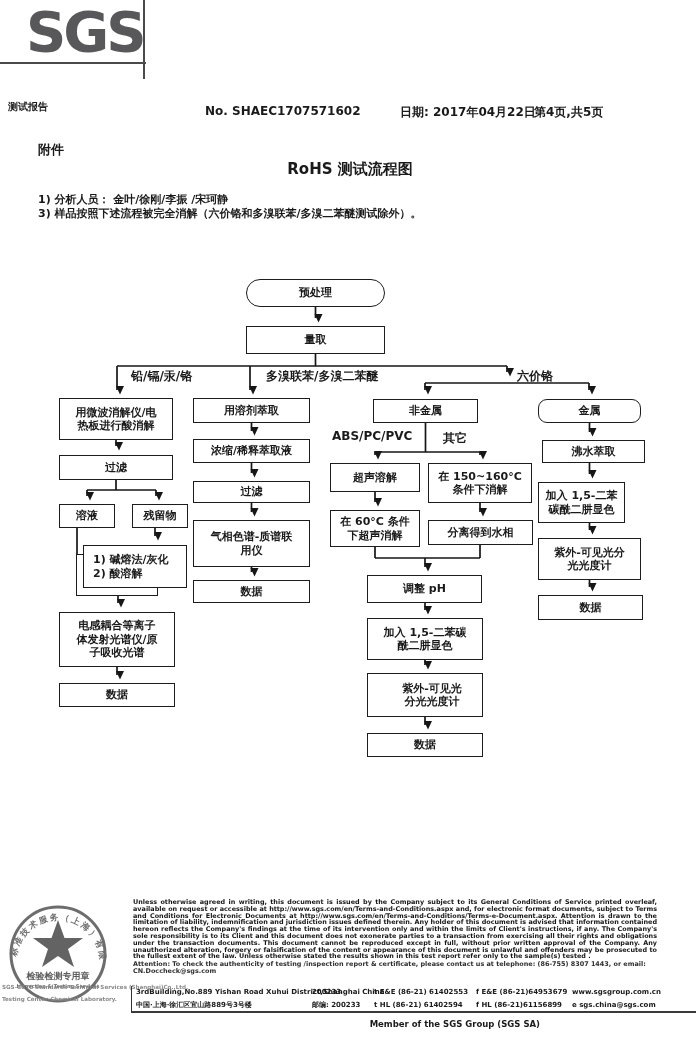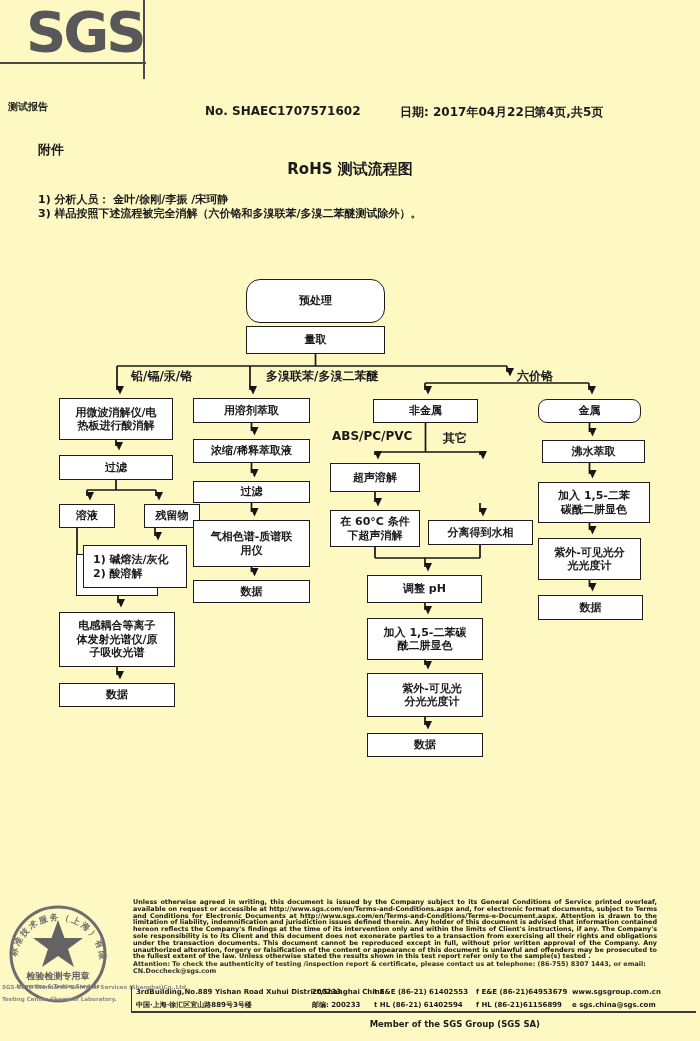--- a/index.html
+++ b/index.html
@@ -1,16 +1,16 @@
 <!DOCTYPE html>
 <html><head>
 <meta charset="utf-8">
 <style>
   html,body{margin:0;padding:0;background:#e8e8e8;}
-  .page{position:relative;width:700px;height:1041px;background:#fef9c3;overflow:hidden;
+  .page{position:relative;width:700px;height:1041px;background:#ffffff;overflow:hidden;
         font-family:"DejaVu Sans","Liberation Sans",sans-serif;color:#1a1a1a;}
   
   .logo{position:absolute;left:26px;top:2px;font-size:56px;font-weight:bold;
         letter-spacing:-3px;color:#58585a;line-height:60px;}
   .crop-h{position:absolute;left:0;top:62px;width:146px;height:2px;background:#4a4a4a;}
   .crop-v{position:absolute;left:143px;top:0;width:2px;height:79px;background:#4a4a4a;}
   .report-title{position:absolute;left:8px;top:100px;font-size:10px;font-weight:bold;}
   .report-no{position:absolute;left:205px;top:104px;font-size:12px;font-weight:bold;}
   .report-date{position:absolute;left:400px;top:104px;font-size:12px;font-weight:bold;}
   .report-page{position:absolute;left:534px;top:104px;font-size:12px;font-weight:bold;}
@@ -112,38 +112,38 @@
       <path d="M589.5,580 V587" marker-end="url(#arr)"></path>
     </g>
   </svg>
 
   <div class="flow-label" style="left:131px;top:368px;">铅/镉/汞/铬</div>
   <div class="flow-label" style="left:266px;top:368px;">多溴联苯/多溴二苯醚</div>
   <div class="flow-label" style="left:517px;top:368px;">六价铬</div>
   <div class="flow-label" style="left:332px;top:429px;">ABS/PC/PVC</div>
   <div class="flow-label" style="left:443px;top:430px;">其它</div>
 
-  <div class="node" style="left:246px;top:279px;width:139px;height:44px;border-radius:14px;">
+  <div class="node" style="left:246px;top:279px;width:139px;height:28px;border-radius:14px;">
       <span>预处理</span>
     </div>
   <div class="node" style="left:246px;top:326px;width:139px;height:28px;">
       <span>量取</span>
     </div>
 
   <div class="node" style="left:59px;top:398px;width:114px;height:42px;">
       <span>用微波消解仪/电
 热板进行酸消解</span>
     </div>
   <div class="node" style="left:59px;top:455px;width:114px;height:25px;">
       <span>过滤</span>
     </div>
   <div class="node" style="left:59px;top:504px;width:56px;height:24px;">
       <span>溶液</span>
     </div>
-  <div class="node" style="left:144px;top:504px;width:56px;height:24px;align-items:center;">
+  <div class="node" style="left:132px;top:504px;width:56px;height:24px;align-items:center;">
       <span>残留物</span>
     </div>
   <div class="node-shadow" style="left:76px;top:554px;width:82px;height:42px;"></div>
   <div class="node left-align" style="left:83px;top:545px;width:104px;height:43px;">
       <span>1) 碱熔法/灰化
 2) 酸溶解</span>
     </div>
   <div class="node" style="left:59px;top:612px;width:116px;height:55px;">
       <span>电感耦合等离子
 体发射光谱仪/原
@@ -169,20 +169,24 @@
   <div class="node" style="left:193px;top:580px;width:117px;height:23px;">
       <span>数据</span>
     </div>
 
   <div class="node" style="left:373px;top:399px;width:105px;height:24px;">
       <span>非金属</span>
     </div>
   <div class="node" style="left:330px;top:463px;width:90px;height:29px;">
       <span>超声溶解</span>
     </div>
+  <div class="node" style="left:428px;top:463px;width:104px;height:40px;">
+      <span>在 150~160°C
+条件下消解</span>
+    </div>
   <div class="node" style="left:330px;top:510px;width:90px;height:37px;">
       <span>在 60°C 条件
 下超声消解</span>
     </div>
   <div class="node" style="left:428px;top:520px;width:105px;height:25px;">
       <span>分离得到水相</span>
     </div>
   <div class="node" style="left:367px;top:575px;width:115px;height:28px;">
       <span>调整 pH</span>
     </div>
@@ -197,21 +201,21 @@
   <div class="node" style="left:367px;top:733px;width:116px;height:24px;">
       <span>数据</span>
     </div>
 
   <div class="node" style="left:538px;top:399px;width:103px;height:24px;border-radius:9px;">
       <span>金属</span>
     </div>
   <div class="node" style="left:542px;top:440px;width:103px;height:23px;">
       <span>沸水萃取</span>
     </div>
-  <div class="node" style="left:538px;top:482px;width:112px;height:41px;">
+  <div class="node" style="left:538px;top:482px;width:87px;height:41px;">
       <span>加入 1,5-二苯
 碳酰二肼显色</span>
     </div>
   <div class="node" style="left:538px;top:538px;width:103px;height:42px;">
       <span>紫外-可见光分
 光光度计</span>
     </div>
   <div class="node" style="left:538px;top:595px;width:105px;height:25px;">
       <span>数据</span>
     </div>

